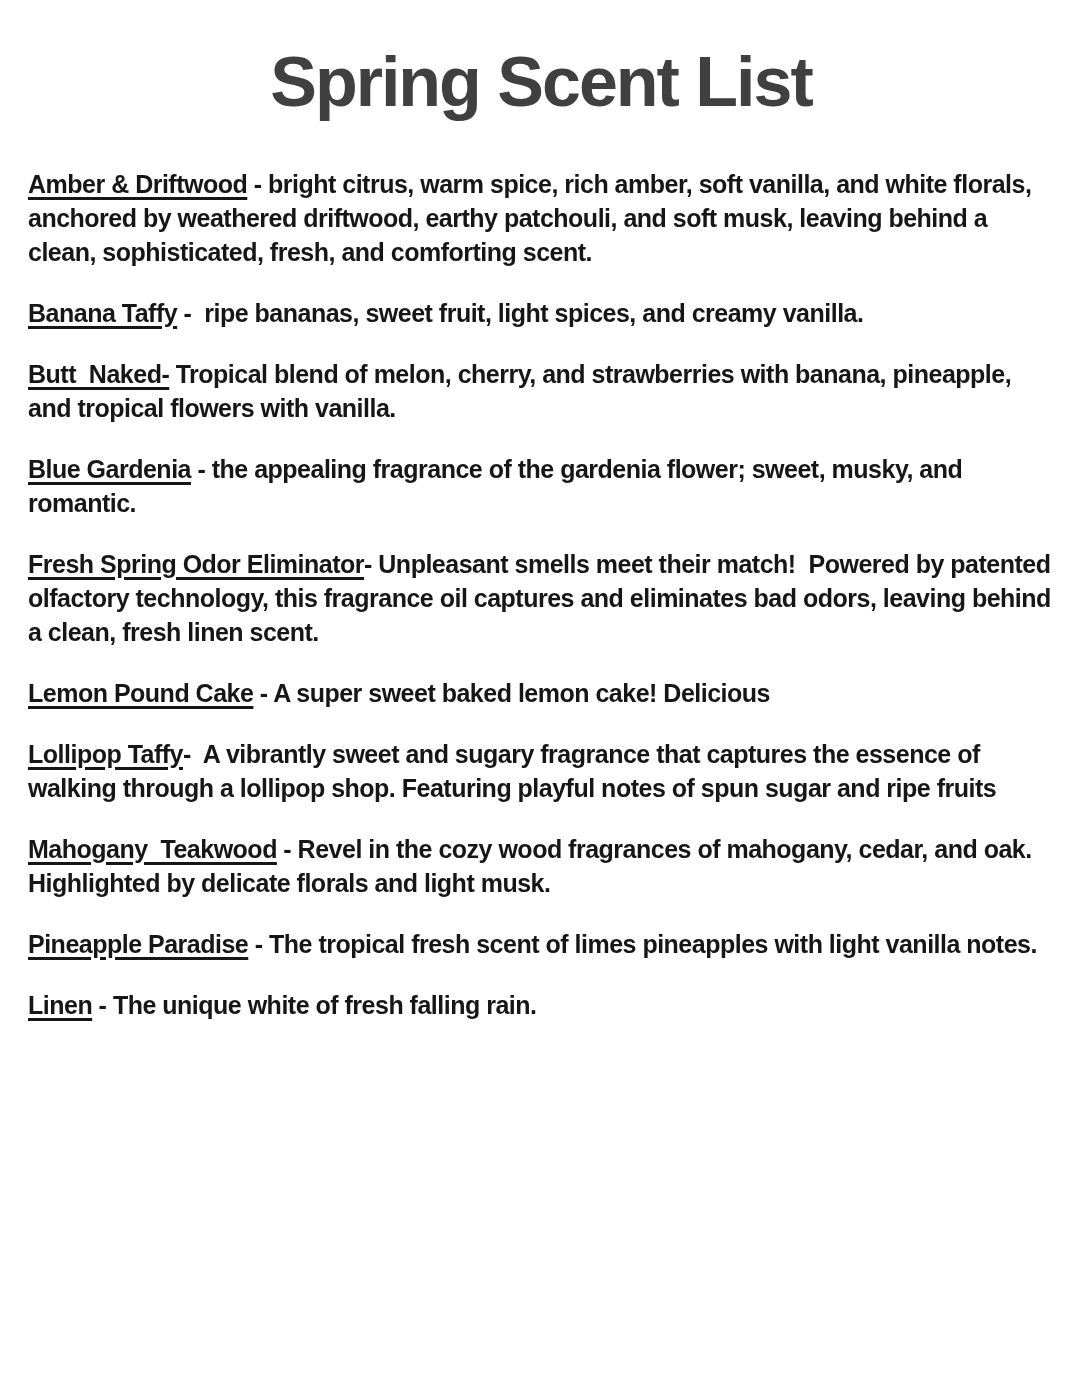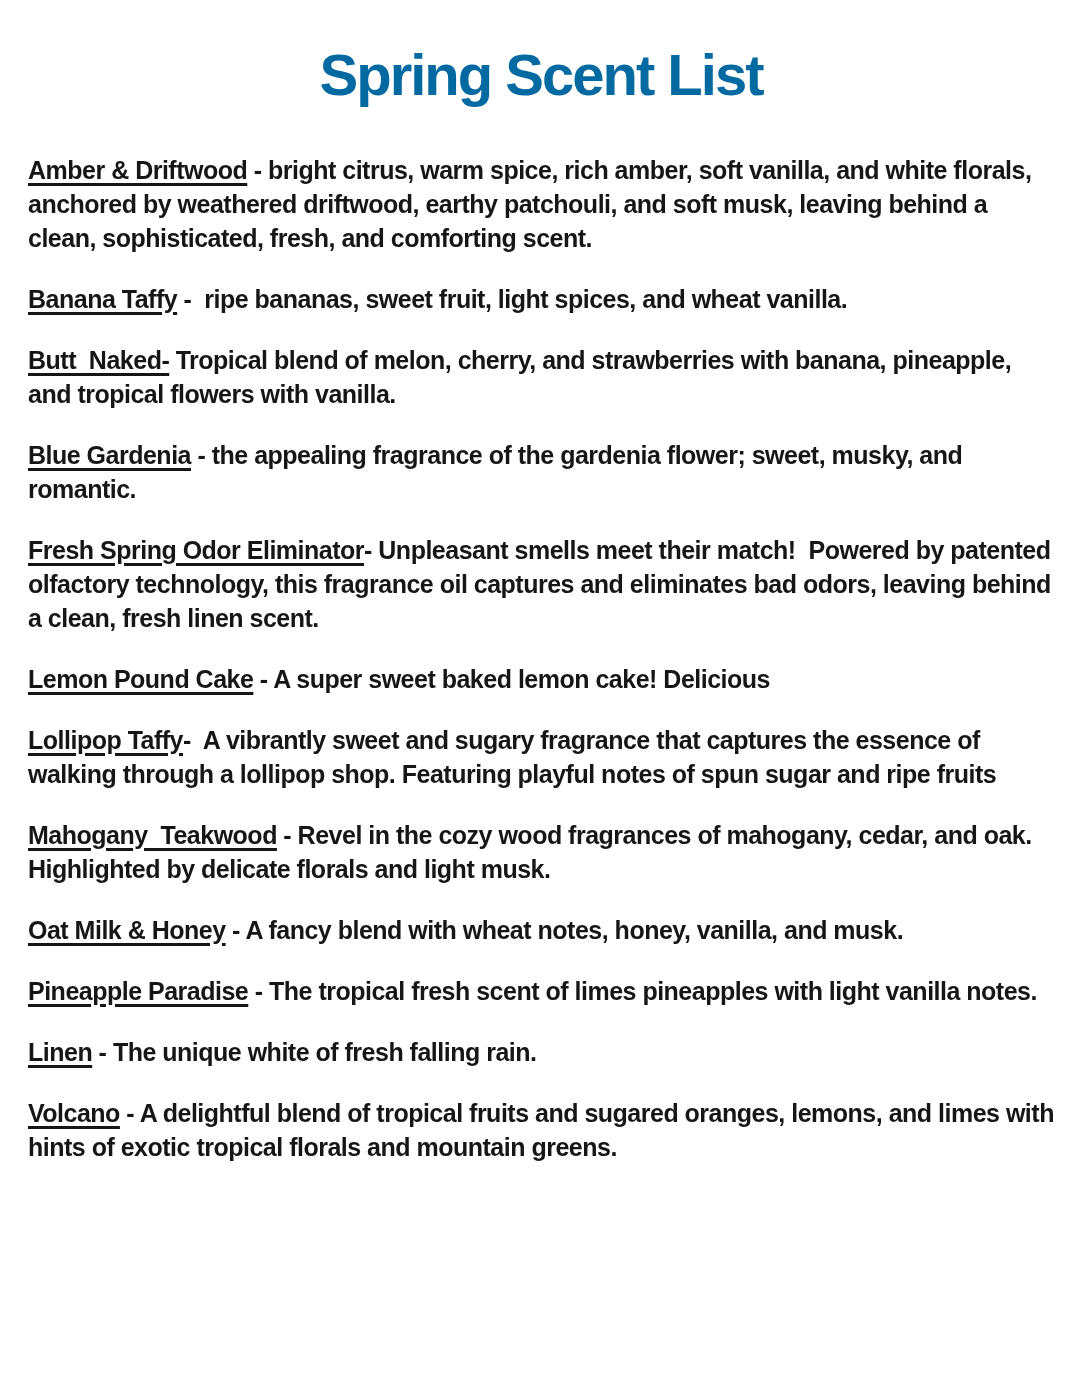--- a/index.html
+++ b/index.html
@@ -16,24 +16,24 @@
     box-sizing: border-box;
     padding: 42px 26px 0 28px;
     font-family: "Liberation Sans", sans-serif;
     font-weight: 700;
     color: #161616;
     overflow: hidden;
   }
   .doc-title {
     margin: 0 0 44px 0;
     text-align: center;
-    font-size: 58px;
+    font-size: 70px;
     line-height: 1.15;
     letter-spacing: -2px;
-    color: #0369a1;
+    color: #404040;
     white-space: nowrap;
   }
   .entry {
     margin: 0 0 27px 0;
     font-size: 25px;
     line-height: 34px;
     letter-spacing: -0.5px;
   }
   .scent-name {
     text-decoration: underline;
@@ -47,34 +47,32 @@
   }
 </style>
 </head>
 <body>
 
 <div class="page">
   <h1 class="doc-title">Spring Scent List</h1>
 
   <p class="entry"><span class="scent-name">Amber &amp; Driftwood</span><span class="scent-desc"> - bright citrus, warm spice, rich amber, soft vanilla, and white florals, anchored by weathered driftwood, earthy patchouli, and soft musk, leaving behind a clean, sophisticated, fresh, and comforting scent.</span></p>
 
-  <p class="entry"><span class="scent-name">Banana Taffy</span><span class="scent-desc"> -  ripe bananas, sweet fruit, light spices, and wheat vanilla.</span></p>
+  <p class="entry"><span class="scent-name">Banana Taffy</span><span class="scent-desc"> -  ripe bananas, sweet fruit, light spices, and creamy vanilla.</span></p>
 
   <p class="entry"><span class="scent-name">Butt  Naked-</span><span class="scent-desc"> Tropical blend of melon, cherry, and strawberries with banana, pineapple, and tropical flowers with vanilla.</span></p>
 
   <p class="entry"><span class="scent-name">Blue Gardenia</span><span class="scent-desc"> - the appealing fragrance of the gardenia flower; sweet, musky, and romantic.</span></p>
 
   <p class="entry"><span class="scent-name">Fresh Spring Odor Eliminator</span><span class="scent-desc">- Unpleasant smells meet their match!  Powered by patented olfactory technology, this fragrance oil captures and eliminates bad odors, leaving behind a clean, fresh linen scent.</span></p>
 
   <p class="entry"><span class="scent-name">Lemon Pound Cake</span><span class="scent-desc"> - A super sweet baked lemon cake! Delicious</span></p>
 
   <p class="entry"><span class="scent-name">Lollipop Taffy</span><span class="scent-desc">-  A vibrantly sweet and sugary fragrance that captures the essence of walking through a lollipop shop. Featuring playful notes of spun sugar and ripe fruits</span></p>
 
   <p class="entry"><span class="scent-name">Mahogany  Teakwood</span><span class="scent-desc"> - Revel in the cozy wood fragrances of mahogany, cedar, and oak. Highlighted by delicate florals and light musk.</span></p>
 
-  <p class="entry"><span class="scent-name">Oat Milk &amp; Honey</span><span class="scent-desc"> - A fancy blend with wheat notes, honey, vanilla, and musk.</span></p>
 
   <p class="entry"><span class="scent-name">Pineapple Paradise</span><span class="scent-desc"> - The tropical fresh scent of limes pineapples with light vanilla notes.</span></p>
 
   <p class="entry"><span class="scent-name">Linen</span><span class="scent-desc"> - The unique white of fresh falling rain.</span></p>
 
-  <p class="entry"><span class="scent-name">Volcano</span><span class="scent-desc"> - A delightful blend of tropical fruits and sugared oranges, lemons, and limes with hints of exotic tropical florals and mountain greens.</span></p>
 </div>
 
 </body></html>

